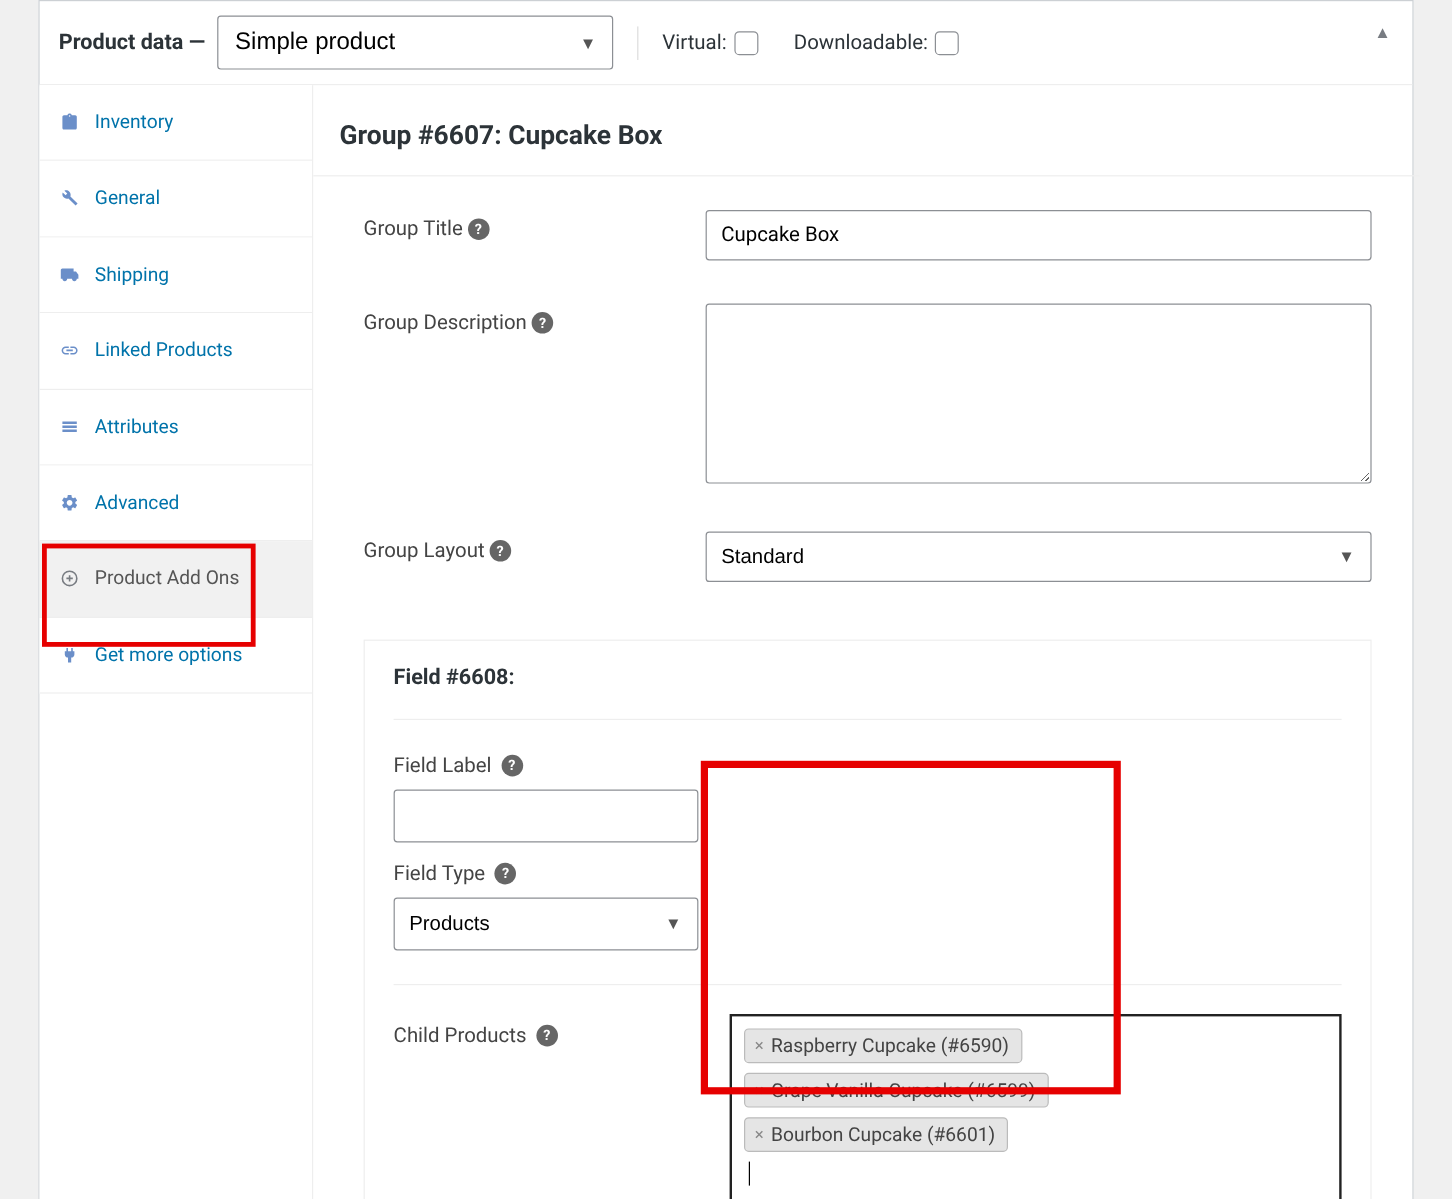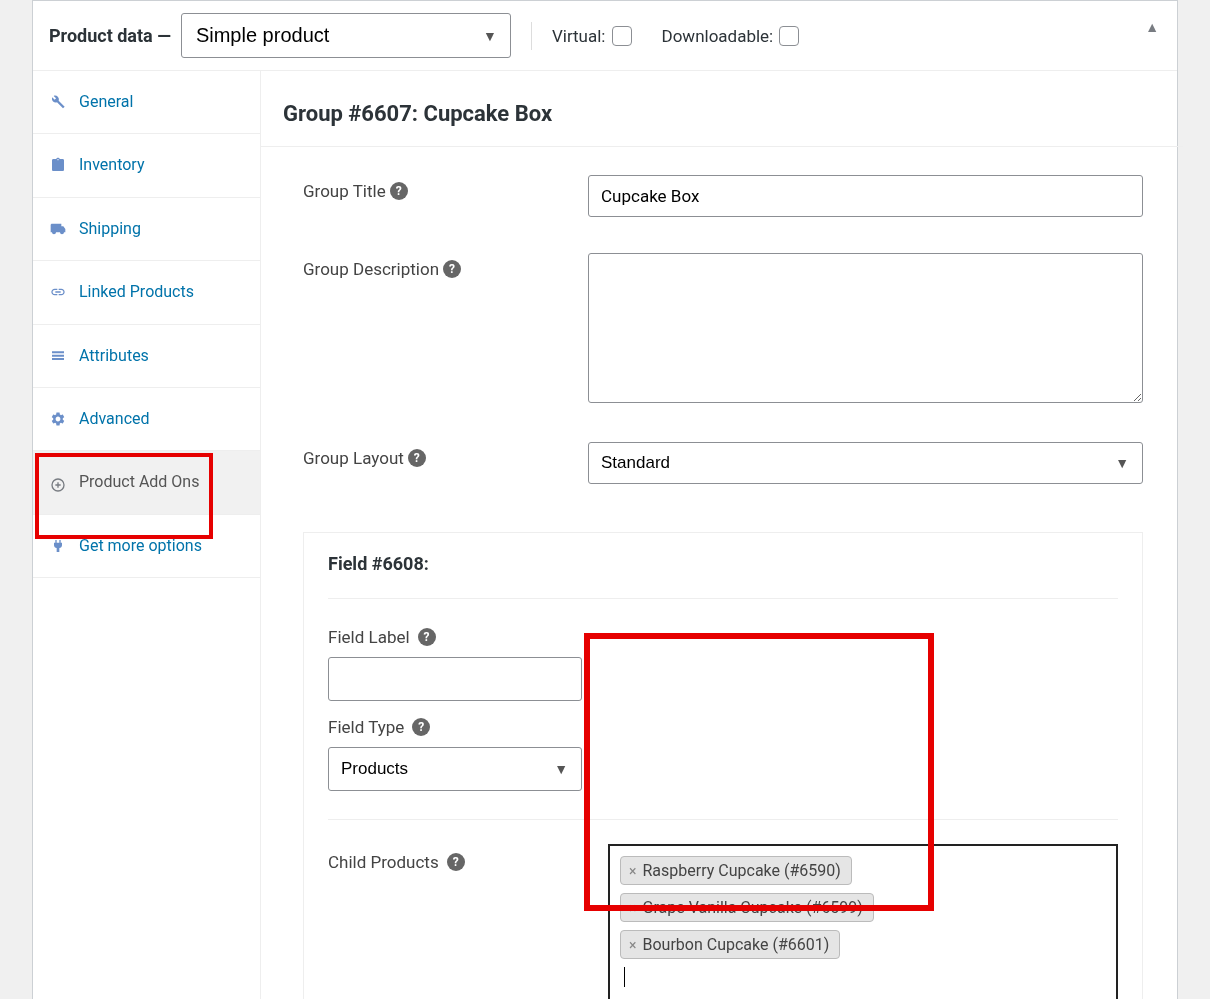--- a/index.html
+++ b/index.html
@@ -100,21 +100,20 @@
     align-items: flex-start;
     gap: 12px;
     cursor: pointer;
     background: #fff;
     color: #0073aa;
     font-size: 16px;
   }
   .sidebar-item.active {
     background: #f1f1f1;
     color: #555;
-    align-items: flex-end;
   }
   .sidebar-icon {
     width: 18px;
     height: 18px;
     flex-shrink: 0;
     display: flex;
     align-items: center;
     justify-content: center;
     color: #6b8fc9;
     margin-top: 2px;
@@ -320,32 +319,32 @@
       <span class="chk"></span>
     </label>
     <span class="collapse-handle">▲</span>
   </div>
 
   <div class="panel-body">
     <div class="sidebar">
       <div class="sidebar-item">
         <span class="sidebar-icon">
           <svg viewBox="0 0 24 24" width="16" height="16" fill="currentColor">
+              <path d="M19 3h-4.18C14.4 1.84 13.3 1 12 1s-2.4.84-2.82 2H5c-1.1 0-2 .9-2 2v14c0 1.1.9 2 2 2h14c1.1 0 2-.9 2-2V5c0-1.1-.9-2-2-2zm-7 0c.55 0 1 .45 1 1s-.45 1-1 1-1-.45-1-1 .45-1 1-1z"></path>
+            </svg>
+        </span>
+        <span class="sidebar-item-label">Inventory</span>
+      </div>
+      <div class="sidebar-item">
+        <span class="sidebar-icon">
+          <svg viewBox="0 0 24 24" width="16" height="16" fill="currentColor">
               <path d="M22 19l-9-9c.7-2 .3-4.3-1.3-5.9C10 2.4 7.5 2 5.5 2.9l3.6 3.6L7 8.6 3.4 5C2.5 7 2.9 9.5 4.6 11.2c1.6 1.6 3.9 2 5.9 1.3l9 9 2.5-2.5z"></path>
             </svg>
         </span>
         <span class="sidebar-item-label">General</span>
-      </div>
-      <div class="sidebar-item">
-        <span class="sidebar-icon">
-          <svg viewBox="0 0 24 24" width="16" height="16" fill="currentColor">
-              <path d="M19 3h-4.18C14.4 1.84 13.3 1 12 1s-2.4.84-2.82 2H5c-1.1 0-2 .9-2 2v14c0 1.1.9 2 2 2h14c1.1 0 2-.9 2-2V5c0-1.1-.9-2-2-2zm-7 0c.55 0 1 .45 1 1s-.45 1-1 1-1-.45-1-1 .45-1 1-1z"></path>
-            </svg>
-        </span>
-        <span class="sidebar-item-label">Inventory</span>
       </div>
       <div class="sidebar-item">
         <span class="sidebar-icon">
           <svg viewBox="0 0 24 24" width="16" height="16" fill="currentColor">
               <path d="M20 8h-3V4H3c-1.1 0-2 .9-2 2v11h2c0 1.66 1.34 3 3 3s3-1.34 3-3h6c0 1.66 1.34 3 3 3s3-1.34 3-3h2v-5l-3-4z"></path>
             </svg>
         </span>
         <span class="sidebar-item-label">Shipping</span>
       </div>
       <div class="sidebar-item">

